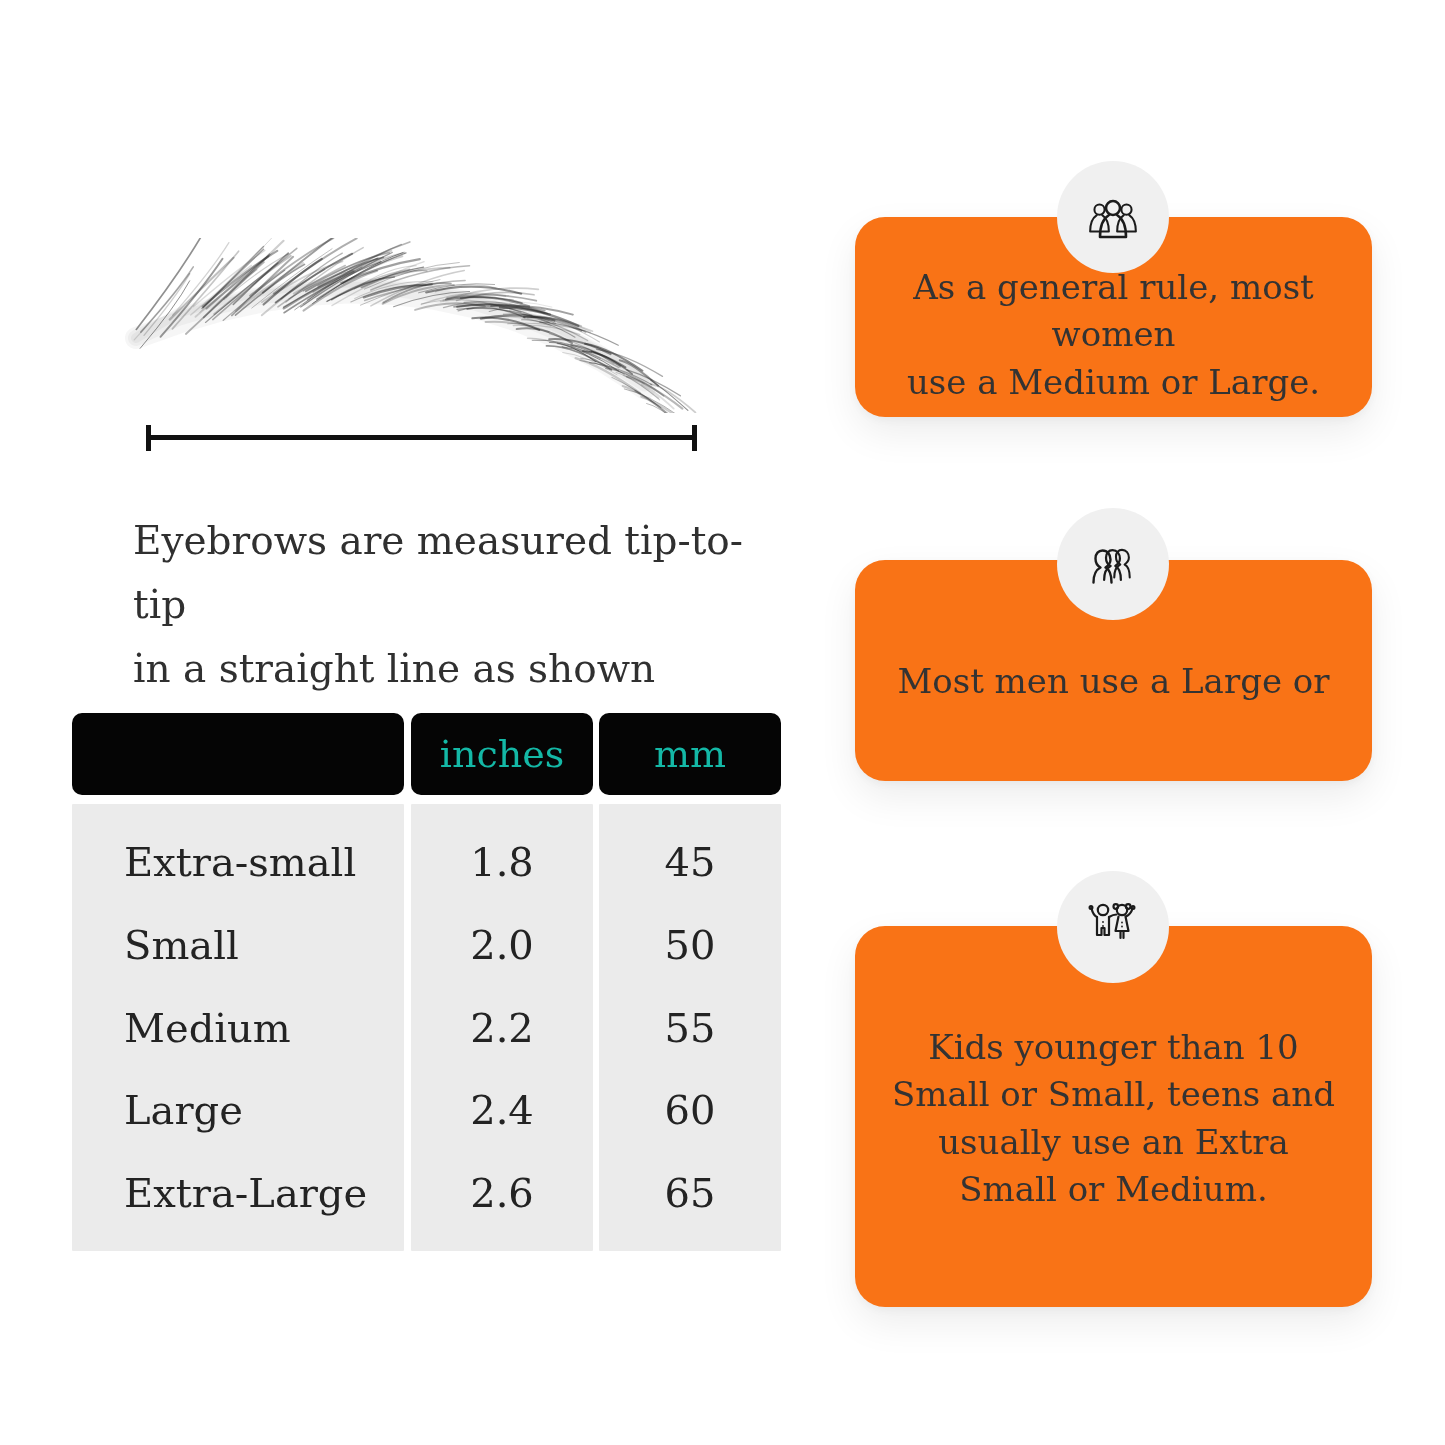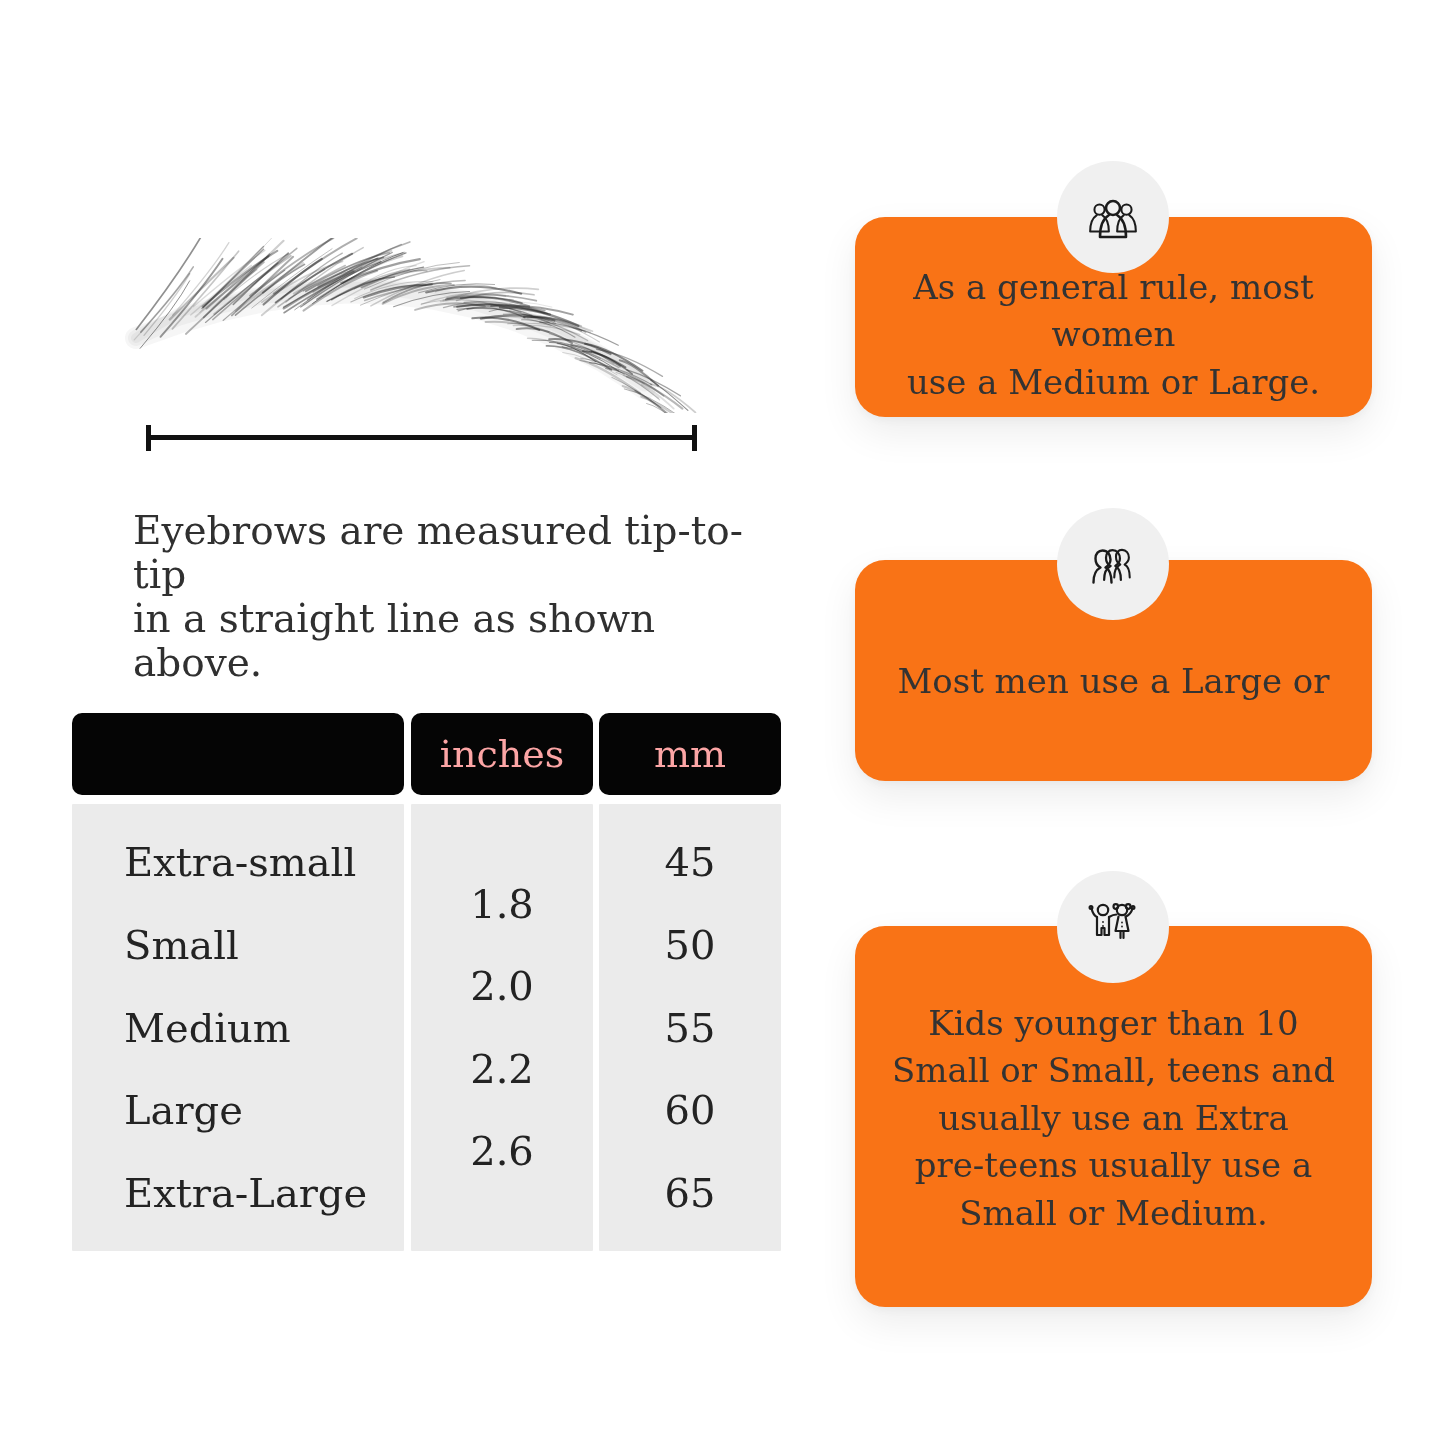--- a/index.html
+++ b/index.html
@@ -13,29 +13,29 @@
   }
   
   .brow-svg{position:absolute;left:122px;top:238px;width:580px;height:175px;}
   .measure-line{position:absolute;left:146px;top:425px;width:551px;height:26px;}
   .measure-line .bar{position:absolute;left:0;right:0;top:10px;border-top:5px solid #111;}
   .measure-line .cap{position:absolute;top:0;width:5px;height:26px;background:#111;}
   .measure-line .cap.left{left:0;}
   .measure-line .cap.right{right:0;}
   .caption{
     position:absolute;left:133px;top:509px;width:660px;
-    font-size:39px;line-height:44px;color:#303030;
+    font-size:39px;line-height:64px;color:#303030;
   }
   
   .tcol{position:absolute;}
   .tcol .head{
     position:absolute;top:713px;height:82px;left:0;right:0;
     background:#050505;border-radius:10px;
     display:flex;align-items:center;justify-content:center;
-    color:#fca5a5;font-size:38px;
+    color:#14b8a6;font-size:38px;
   }
   .tcol .body{
     position:absolute;top:804px;height:447px;left:0;right:0;
     background:#ebebeb;border-radius:1px;
     display:flex;flex-direction:column;justify-content:center;
     padding:0;box-sizing:border-box;
   }
   .col-labels{left:72px;width:332px;}
   .col-inches{left:411px;width:182px;}
   .col-mm{left:599px;width:182px;}
@@ -246,20 +246,21 @@
       <div class="trow">Extra-Large</div>
     </div>
   </div>
 
   <div class="tcol col-inches">
     <div class="head">inches</div>
     <div class="body">
       <div class="trow">1.8</div>
       <div class="trow">2.0</div>
       <div class="trow">2.2</div>
+      <div class="trow">2.4</div>
       <div class="trow">2.6</div>
     </div>
   </div>
 
   <div class="tcol col-mm">
     <div class="head">mm</div>
     <div class="body">
       <div class="trow">45</div>
       <div class="trow">50</div>
       <div class="trow">55</div>
@@ -307,21 +308,20 @@
           <path d="M-9,15 C-9,6 -6,2 -2,0 C-6,-2 -7,-5 -7,-9 C-7,-14 -4,-17 0,-17 C5,-17 8,-13 8,-8 C8,-4 6,-2 3,0 C7,2 9,6 9,15"></path>
         </g>
       </g>
     </svg>
   </div>
 
   <div class="card card-3">
     <div class="card-line">Kids younger than 10</div>
     <div class="card-line">Small or Small, teens and</div>
     <div class="card-line">usually use an Extra</div>
-    <div class="card-line">pre-teens usually use a</div>
     <div class="card-line">Small or Medium.</div>
   </div>
   <div class="icon-circle circle-3">
     <svg viewBox="0 0 64 64">
       <g fill="none" stroke="#1b1b1b" stroke-width="2.2" stroke-linecap="round" stroke-linejoin="round">
 
         <circle cx="22" cy="15" r="5.2"></circle>
         <path d="M16,22 C13.5,21 11.5,17.5 10.5,13.5"></path>
         <circle cx="10" cy="12.5" r="1.4"></circle>
         <path d="M16,22 L16,40 L20.5,40 L20.5,33 L23.5,33 L23.5,40 L28,40 L28,22"></path>

